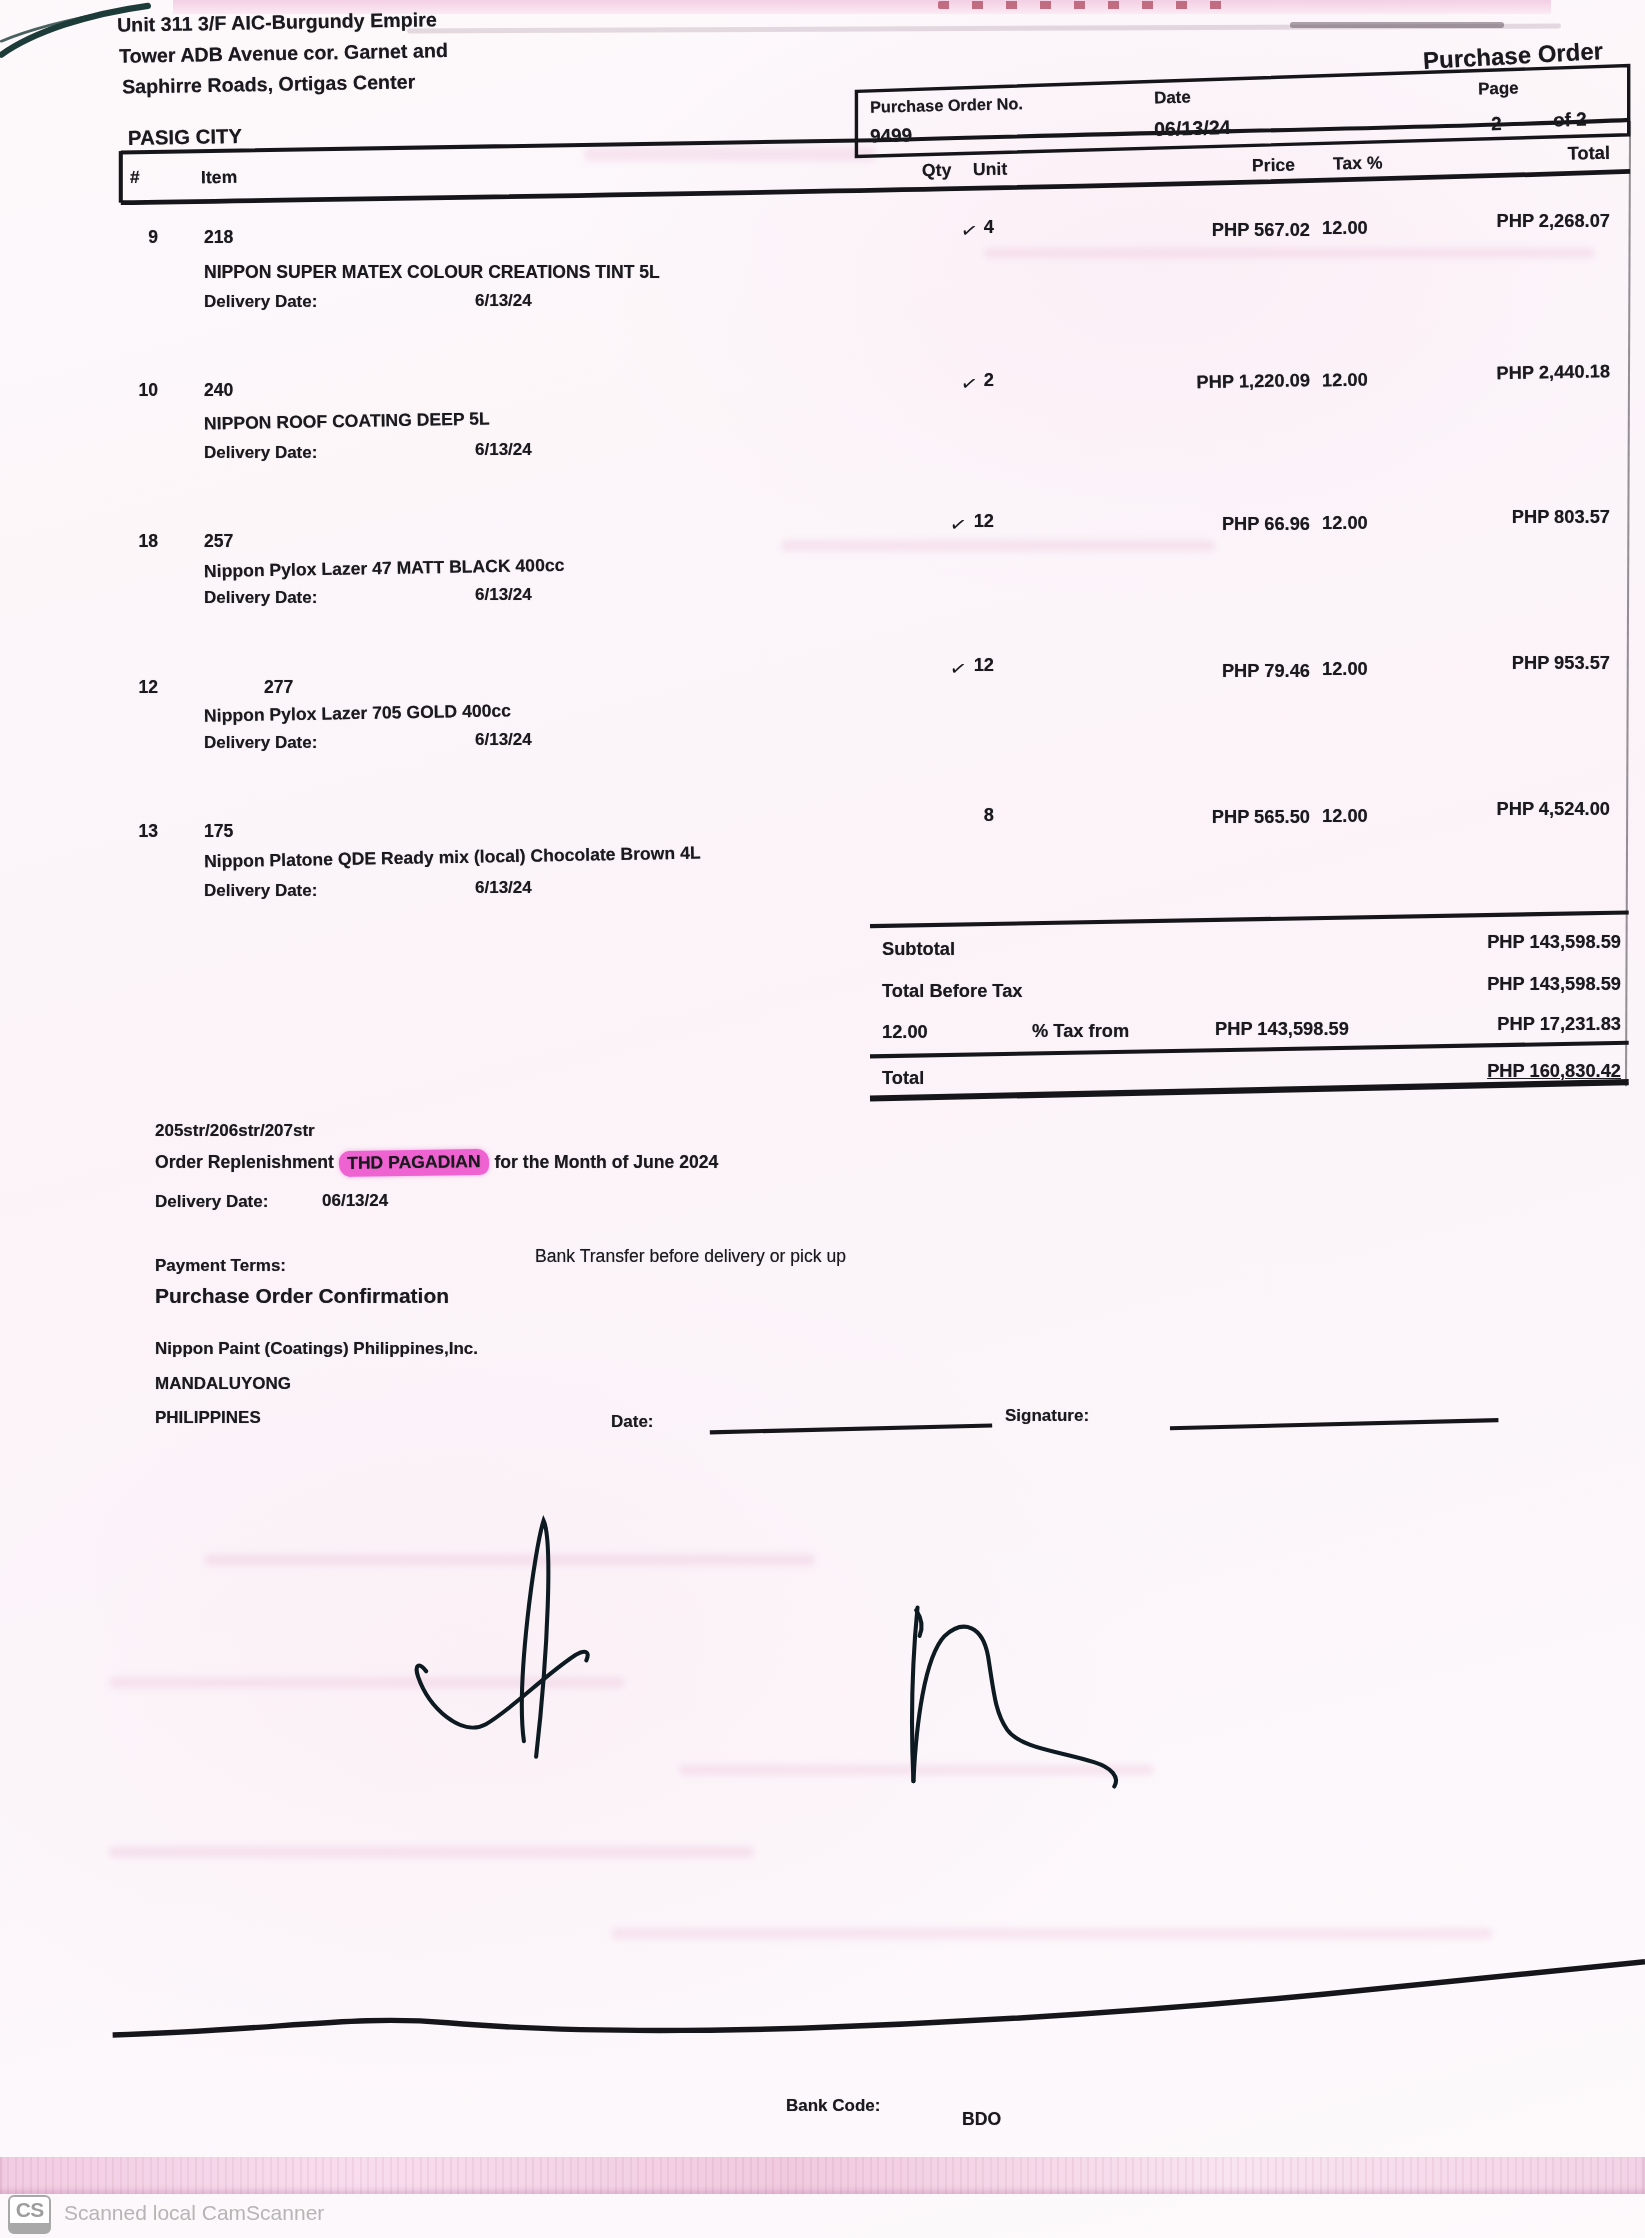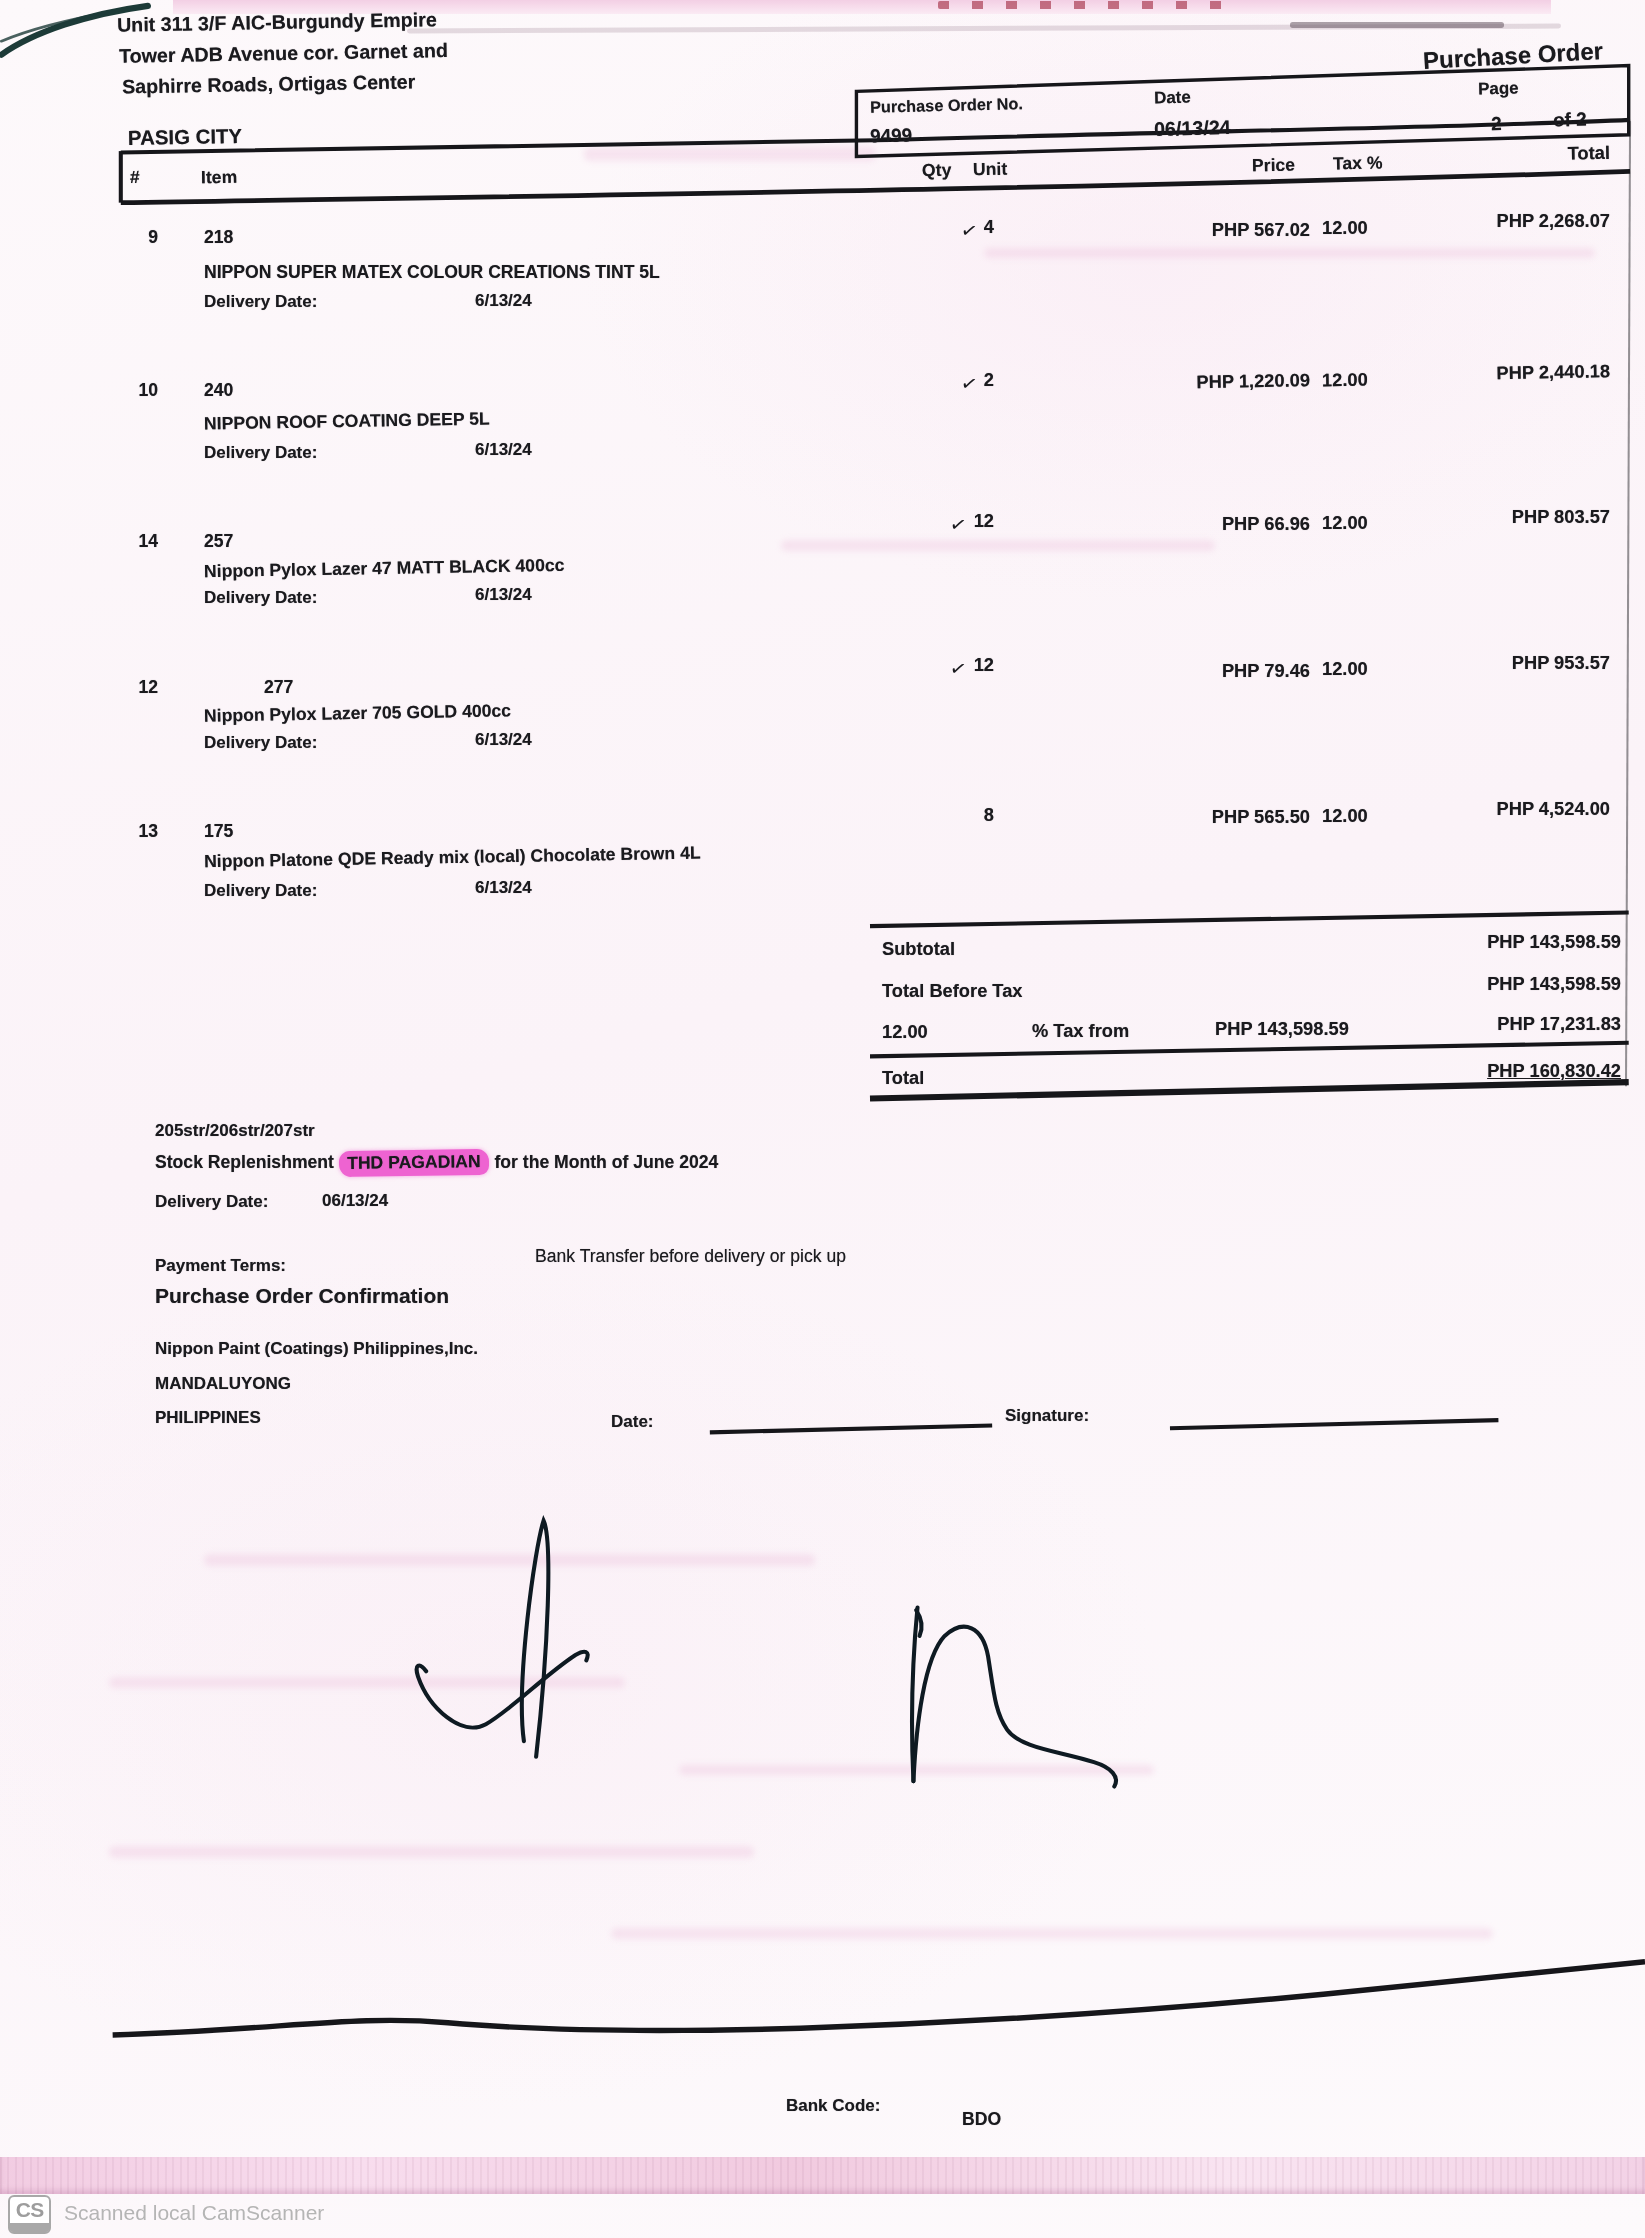--- a/index.html
+++ b/index.html
@@ -143,21 +143,21 @@
     <div class="qtybox txt" style="left:923px;top:369px;">
       <span class="tick">✓</span>
       <span class="t b fs27" style="position:static;">2</span>
     </div>
     <div class="t b fs27 right r1 txt" style="left:1106px;top:371px;width:204px;">PHP 1,220.09</div>
     <div class="t b fs27 r1 txt" style="left:1322px;top:369px;">12.00</div>
     <div class="t b fs27 right r1 txt" style="left:1406px;top:362px;width:204px;">PHP 2,440.18</div>
   </div>
 
   <div>
-    <div class="t b fs26 right txt" style="left:115px;top:531px;width:43px;">14</div>
+    <div class="t b fs26 right txt" style="left:115px;top:531px;width:43px;">18</div>
     <div class="t b fs26 txt" style="left:204px;top:531px;">257</div>
     <div class="t b fs26 r1 txt" style="left:204px;top:558px;">Nippon Pylox Lazer 47 MATT BLACK 400cc</div>
     <div class="t sb fs25 txt" style="left:204px;top:588px;">Delivery Date:</div>
     <div class="t b fs25 txt" style="left:475px;top:585px;">6/13/24</div>
     <div class="qtybox txt" style="left:923px;top:510px;">
       <span class="tick">✓</span>
       <span class="t b fs27" style="position:static;">12</span>
     </div>
     <div class="t b fs27 right txt" style="left:1106px;top:513px;width:204px;">PHP 66.96</div>
     <div class="t b fs27 txt" style="left:1322px;top:512px;">12.00</div>
@@ -203,21 +203,21 @@
     <div class="t b fs27 txt" style="left:1032px;top:1020px;">% Tax from</div>
     <div class="t b fs27 txt" style="left:1215px;top:1018px;">PHP 143,598.59</div>
     <div class="t b fs27 right txt" style="left:1417px;top:1013px;width:204px;">PHP 17,231.83</div>
     <div class="t b fs27 txt" style="left:882px;top:1067px;">Total</div>
     <div class="t b fs27 right txt" style="left:1417px;top:1060px;width:204px;text-decoration:underline;">PHP 160,830.42</div>
   </div>
 
   <div>
     <div class="t sb fs25 txt" style="left:155px;top:1121px;">205str/206str/207str</div>
     <div class="t sb fs26 txt" style="left:155px;top:1150px;">
-      <span>Stock Replenishment</span><span class="hl">THD PAGADIAN</span><span>for the Month of June 2024</span>
+      <span>Order Replenishment</span><span class="hl">THD PAGADIAN</span><span>for the Month of June 2024</span>
     </div>
     <div class="t sb fs25 txt" style="left:155px;top:1192px;">Delivery Date:</div>
     <div class="t b fs25 txt" style="left:322px;top:1191px;">06/13/24</div>
   </div>
 
   <div>
     <div class="t sb fs25 txt" style="left:155px;top:1256px;">Payment Terms:</div>
     <div class="t fs26 txt" style="left:535px;top:1246px;font-weight:500;">Bank Transfer before delivery or pick up</div>
     <div class="t b fs31 txt" style="left:155px;top:1284px;">Purchase Order Confirmation</div>
     <div class="t b fs25 txt" style="left:155px;top:1339px;">Nippon Paint (Coatings) Philippines,Inc.</div>

